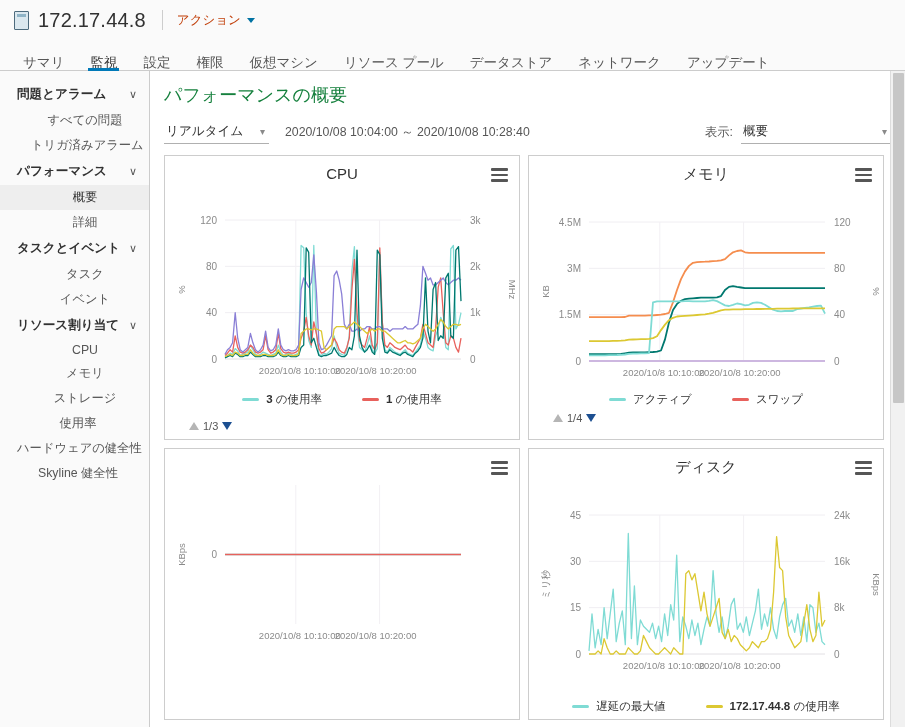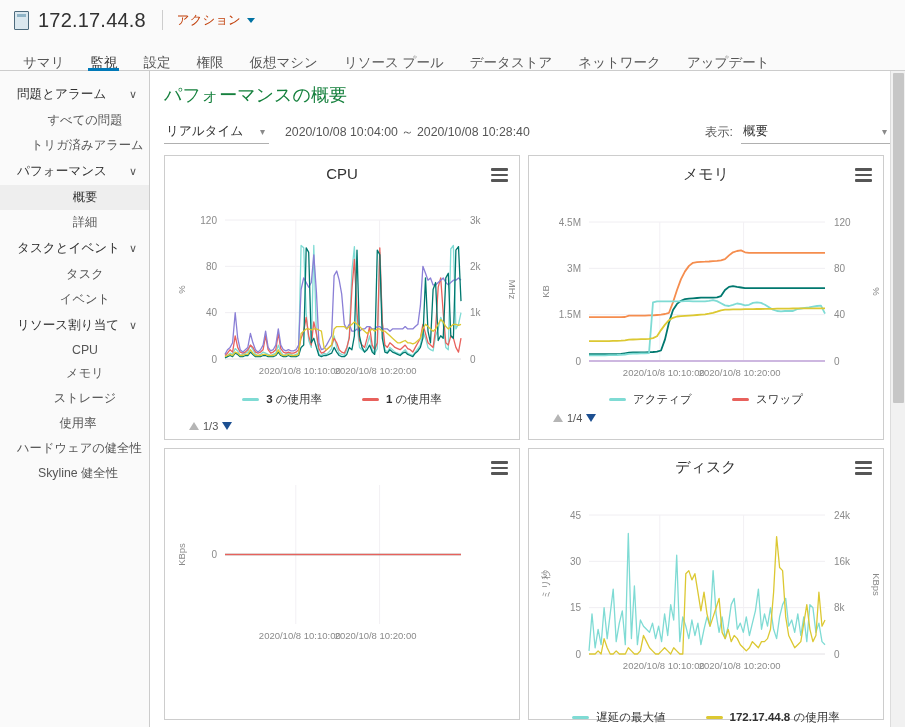--- a/index.html
+++ b/index.html
@@ -30,21 +30,21 @@
             color: #565656; cursor: pointer; white-space: nowrap; margin-top: 16px; }
   .navtab.active { color: #313131; }
   .navtab.active::after { content: ""; position: absolute; left: 11px; right: 11px; bottom: -1px; height: 3px; background: #0079b8; }
 
   
   .body-wrap { display: flex; height: 656px; }
 
   
   .sidebar { width: 150px; flex: 0 0 150px; background: #fafafa; border-right: 1px solid #cccccc; padding-top: 10px; }
   .grp { display: flex; align-items: center; justify-content: space-between; padding: 5px 12px 5px 17px; cursor: pointer; }
-  .grp .lbl { font-size: 12.6px; color: #313131; font-weight: normal; }
+  .grp .lbl { font-size: 12.6px; color: #313131; font-weight: bold; }
   .grp .chev { color: #565656; font-size: 11px; line-height: 1; }
   .leaf { padding: 4px 10px 4px 31px; font-size: 12.3px; color: #565656; cursor: pointer; white-space: nowrap; text-align: center; }
   .leaf.sel { background: #eeeeee; color: #313131; }
   .leaf.top { padding-left: 17px; }
 
   
   .main { flex: 1 1 auto; position: relative; background: #fff; overflow: hidden; }
   .main-inner { padding: 12px 14px 0 14px; }
   .page-title { font-size: 18px; color: #15803d; font-weight: normal; margin: 0 0 12px 0; }
 
@@ -317,21 +317,21 @@
                 <text x="305" y="39.5" text-anchor="start" font-size="10" fill="#8a8a8a" font-family="&quot;Liberation Sans&quot;, sans-serif">24k</text>
                 <line x1="130.8" y1="36" x2="130.8" y2="175" stroke="#f2f0f4" stroke-width="1"></line>
                 <line x1="214.58" y1="36" x2="214.58" y2="175" stroke="#f2f0f4" stroke-width="1"></line>
                 <text x="20" y="105.5" text-anchor="middle" font-size="9.5" fill="#8a8a8a" font-family="&quot;Liberation Sans&quot;, sans-serif" transform="rotate(-90 20 105.5)">ミリ秒</text>
                 <text x="344" y="105.5" text-anchor="middle" font-size="9.5" fill="#8a8a8a" font-family="&quot;Liberation Sans&quot;, sans-serif" transform="rotate(90 344 105.5)">KBps</text>
                 <text x="134.8" y="190" text-anchor="middle" font-size="9.5" fill="#8a8a8a" font-family="&quot;Liberation Sans&quot;, sans-serif">2020/10/8 10:10:00</text>
                 <text x="210.58" y="190" text-anchor="middle" font-size="9.5" fill="#8a8a8a" font-family="&quot;Liberation Sans&quot;, sans-serif">2020/10/8 10:20:00</text>
                 <polyline points="60.0,171.9 63.0,134.8 66.1,168.8 69.1,150.3 72.1,165.7 75.1,128.7 78.2,159.6 81.2,134.8 84.2,110.1 87.2,162.6 90.3,144.1 93.3,131.8 96.3,165.7 99.3,54.5 102.4,159.6 105.4,107.0 108.4,165.7 111.4,141.0 114.5,147.2 117.5,150.3 120.5,153.4 123.5,144.1 126.6,159.6 129.6,147.2 132.6,162.6 135.6,134.8 138.7,156.5 141.7,125.6 144.7,141.0 147.7,76.2 150.8,162.6 153.8,137.9 156.8,147.2 159.8,159.6 162.9,141.0 165.9,156.5 168.9,144.1 171.9,165.7 175.0,150.3 178.0,137.9 181.0,147.2 184.1,91.6 187.1,134.8 190.1,153.4 193.1,137.9 196.2,159.6 199.2,147.2 202.2,125.6 205.2,119.4 208.3,150.3 211.3,144.1 214.3,153.4 217.3,137.9 220.4,156.5 223.4,144.1 226.4,131.8 229.4,110.1 232.5,150.3 235.5,134.8 238.5,147.2 241.5,128.7 244.6,150.3 247.6,159.6 250.6,137.9 253.6,125.6 256.7,119.4 259.7,147.2 262.7,141.0 265.7,153.4 268.8,134.8 271.8,156.5 274.8,137.9 277.8,162.6 280.9,125.6 283.9,128.7 286.9,153.4 289.9,144.1 293.0,162.6 296.0,165.7" fill="none" stroke="#7fdbd4" stroke-width="1.3" stroke-linejoin="round"></polyline>
                 <polyline points="60.0,175.0 63.0,175.0 66.1,175.0 69.1,171.9 72.1,175.0 75.1,159.6 78.2,168.8 81.2,175.0 84.2,175.0 87.2,171.9 90.3,175.0 93.3,175.0 96.3,175.0 99.3,168.8 102.4,171.9 105.4,175.0 108.4,175.0 111.4,171.9 114.5,156.5 117.5,162.6 120.5,168.8 123.5,171.9 126.6,175.0 129.6,175.0 132.6,171.9 135.6,168.8 138.7,171.9 141.7,175.0 144.7,168.8 147.7,171.9 150.8,175.0 153.8,175.0 156.8,94.7 159.8,91.6 162.9,100.9 165.9,94.7 168.9,113.2 171.9,131.8 175.0,113.2 178.0,134.8 181.0,147.2 184.1,137.9 187.1,128.7 190.1,119.4 193.1,153.4 196.2,159.6 199.2,150.3 202.2,162.6 205.2,156.5 208.3,159.6 211.3,165.7 214.3,168.8 217.3,171.9 220.4,168.8 223.4,162.6 226.4,165.7 229.4,168.8 232.5,162.6 235.5,162.6 238.5,159.6 241.5,150.3 244.6,113.2 247.6,57.6 250.6,88.5 253.6,91.6 256.7,137.9 259.7,156.5 262.7,162.6 265.7,168.8 268.8,165.7 271.8,162.6 274.8,144.1 277.8,125.6 280.9,150.3 283.9,162.6 286.9,156.5 289.9,113.2 293.0,147.2 296.0,141.0" fill="none" stroke="#dcc832" stroke-width="1.3" stroke-linejoin="round"></polyline>
               </svg>
-              <div class="legend" style="top: 250px; margin-top: 11px;">
+              <div class="legend" style="top: 250px;">
                 <div class="lg">
                   <span class="swatch" style="background: rgb(127, 219, 212);"></span>
                   <span class="txt">遅延の最大値</span>
                 </div>
                 <div class="lg">
                   <span class="swatch" style="background: rgb(220, 200, 50);"></span>
                   <span class="txt"><b>172.17.44.8</b> の使用率</span>
                 </div>
               </div>
             </div>

